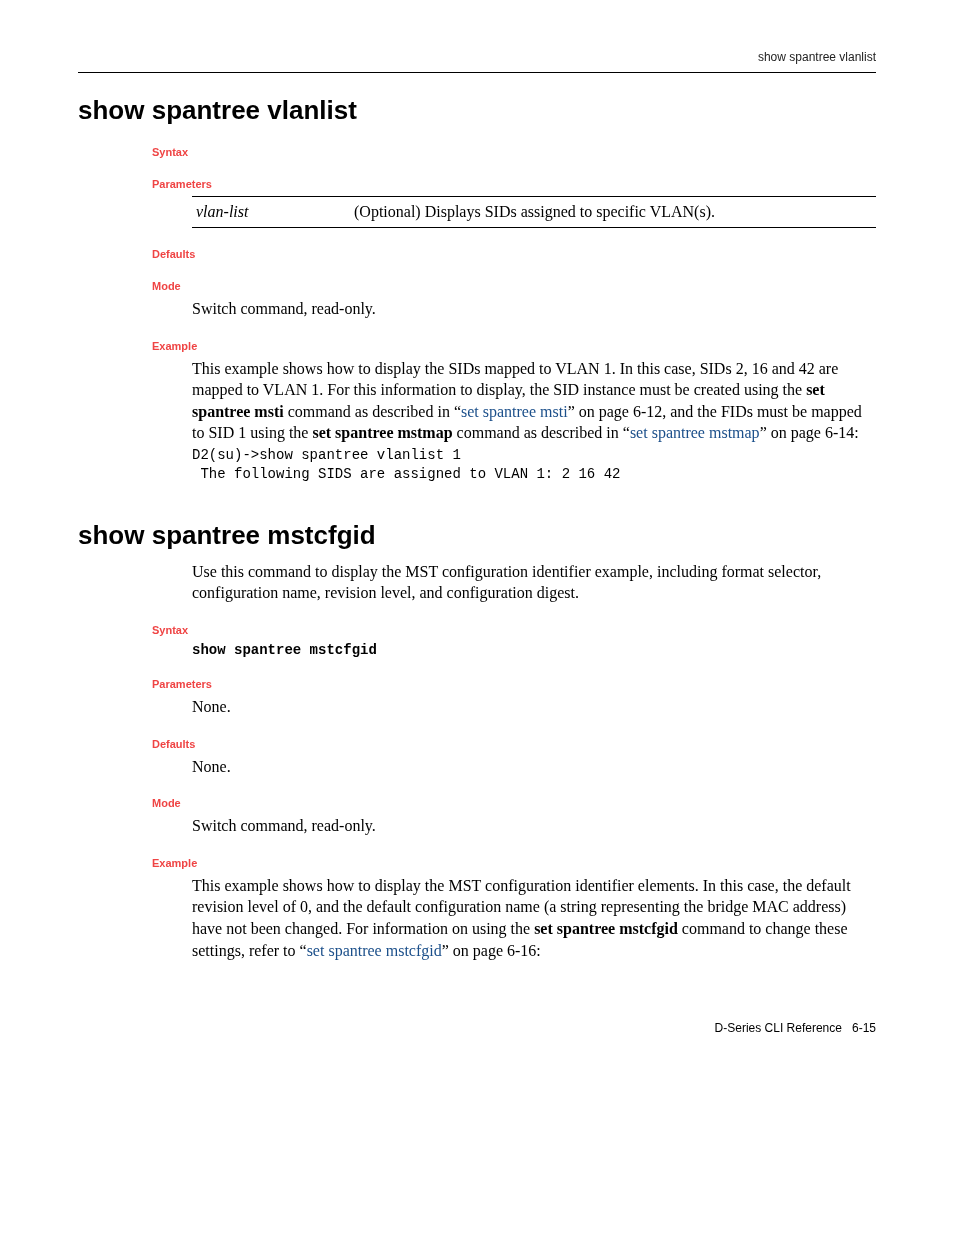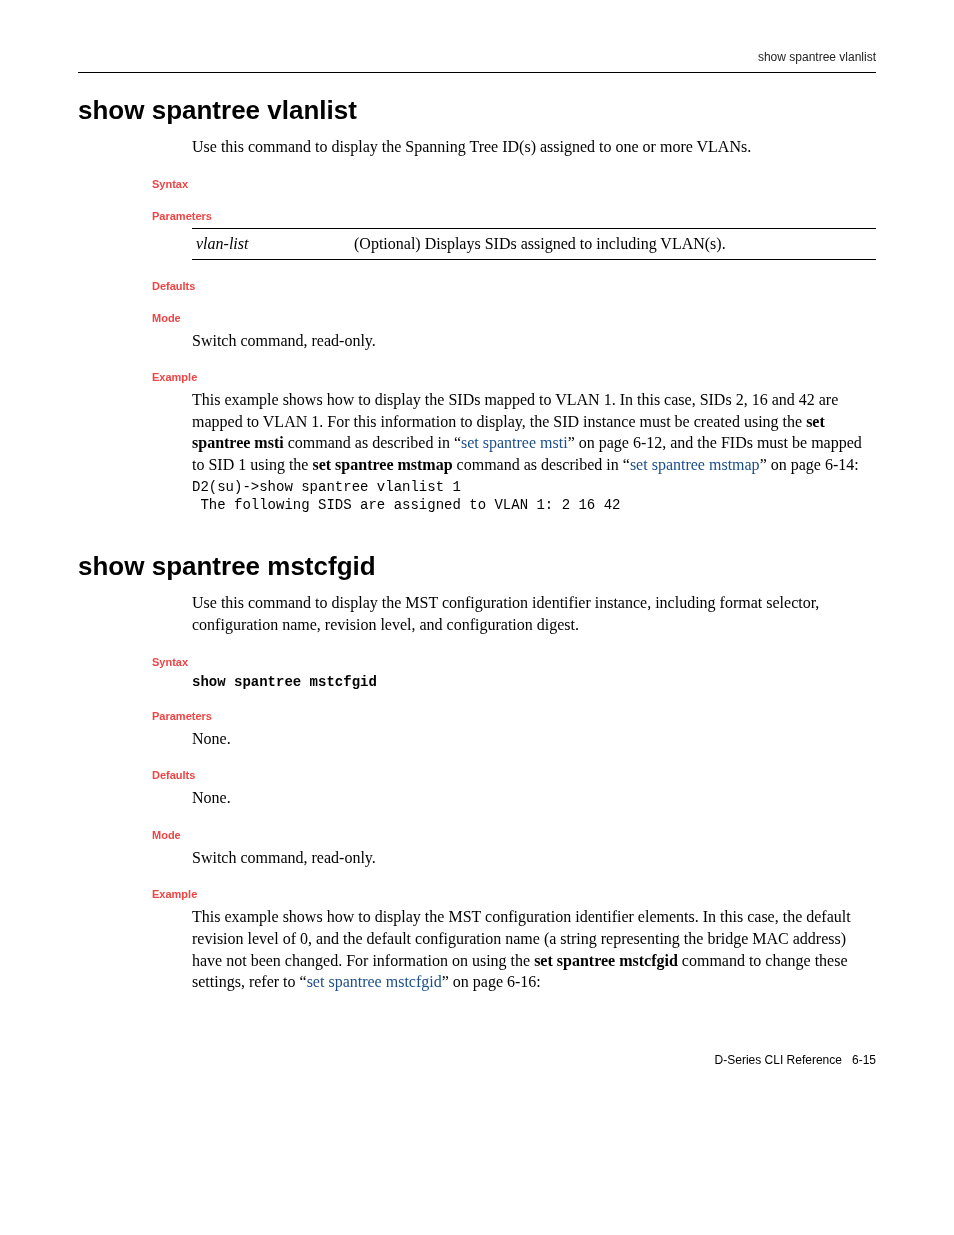--- a/index.html
+++ b/index.html
@@ -92,50 +92,49 @@
 </head>
 <body>
 
 <div class="page">
 
   <div class="running-header">show spantree vlanlist</div>
 
   <h1 class="cmd-title">show spantree vlanlist</h1>
 
   <div class="body-col">
-    <p class="intro">Use this command to display the Spanning Tree ID(s) assigned to one or more VLANs.</p>
 
     <h2 class="section">Syntax</h2>
 
     <h2 class="section">Parameters</h2>
     <table class="param-table">
       <tbody>
           <tr>
         <td class="pname">vlan-list</td>
-        <td>(Optional) Displays SIDs assigned to including VLAN(s).</td>
+        <td>(Optional) Displays SIDs assigned to specific VLAN(s).</td>
       </tr>
     </tbody>
       </table>
 
     <h2 class="section">Defaults</h2>
 
     <h2 class="section">Mode</h2>
     <p class="body">Switch command, read-only.</p>
 
     <h2 class="section">Example</h2>
     <p class="body"><span>This example shows how to display the SIDs mapped to VLAN 1. In this case, SIDs 2, 16 and 42 are mapped to VLAN 1. For this information to display, the SID instance must be created using the </span><span class="bold-inline">set spantree msti</span><span> command as described in “</span><a href="#" class="xref">set spantree msti</a><span>” on page 6-12, and the FIDs must be mapped to SID 1 using the </span><span class="bold-inline">set spantree mstmap</span><span> command as described in “</span><a href="#" class="xref">set spantree mstmap</a><span>” on page 6-14:</span></p>
 
     <pre class="codeblock">D2(su)-&gt;show spantree vlanlist 1
  The following SIDS are assigned to VLAN 1: 2 16 42</pre>
   </div>
 
   <h1 class="cmd-title" style="margin-top:36px;">show spantree mstcfgid</h1>
 
   <div class="body-col">
-    <p class="intro">Use this command to display the MST configuration identifier instance, including format selector, configuration name, revision level, and configuration digest.</p>
+    <p class="intro">Use this command to display the MST configuration identifier example, including format selector, configuration name, revision level, and configuration digest.</p>
 
     <h2 class="section">Syntax</h2>
     <div class="syntax-line">
       <span class="kw">show spantree mstcfgid</span>
     </div>
 
     <h2 class="section">Parameters</h2>
     <p class="body">None.</p>
 
     <h2 class="section">Defaults</h2>

